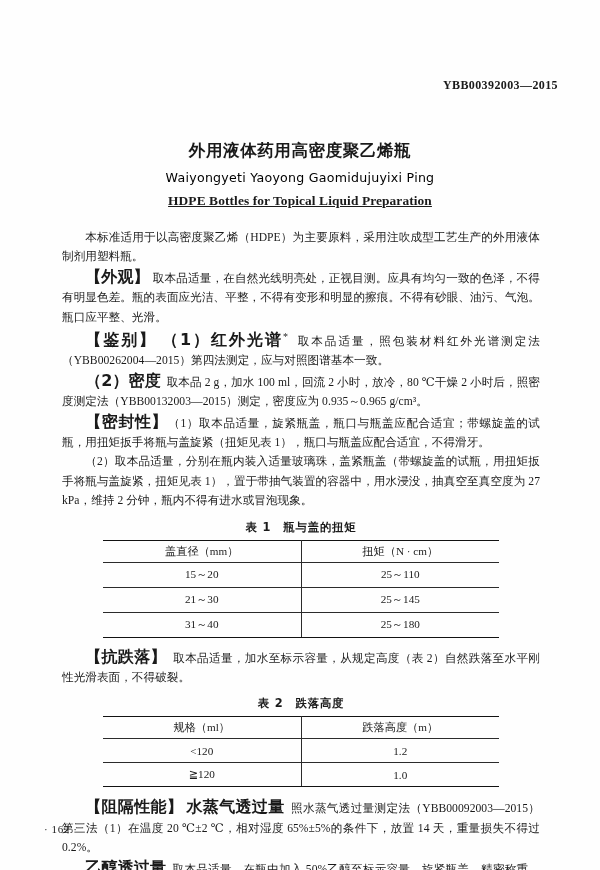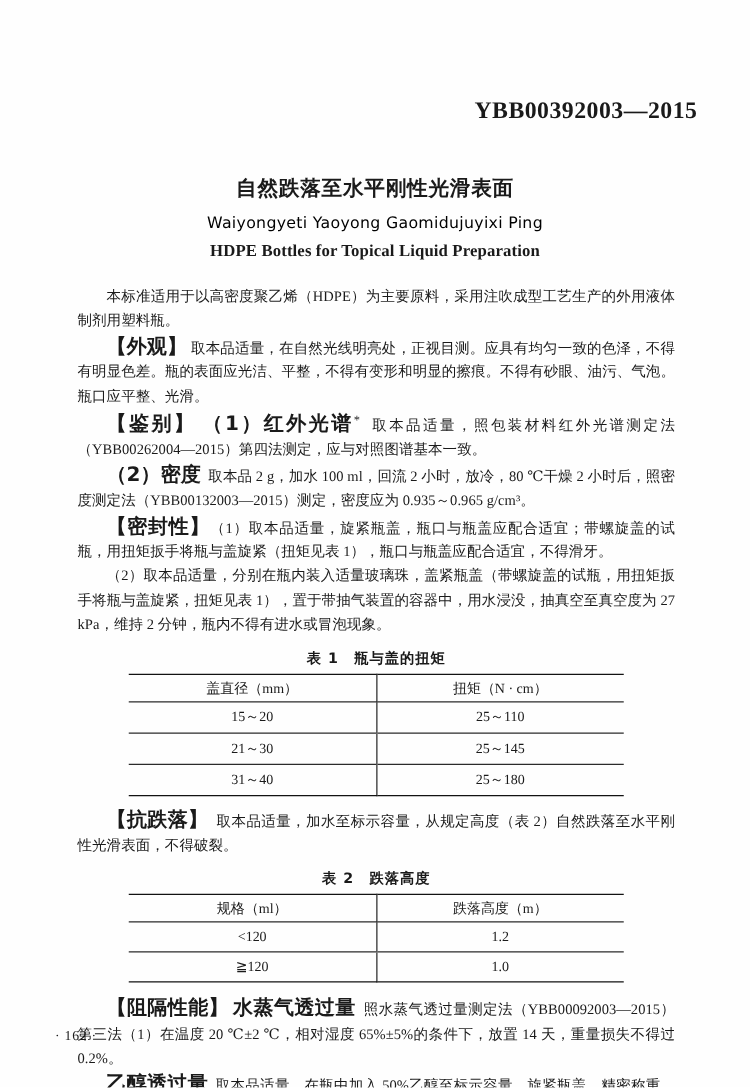--- a/index.html
+++ b/index.html
@@ -19,21 +19,21 @@
     position: absolute;
     inset: 0;
     background: #fefefe;
   }
 
   
   .doc-header {
     position: absolute;
     top: 78px;
     right: 42px;
-    font-size: 19px;
+    font-size: 12px;
     font-weight: 700;
     letter-spacing: 0.4px;
     font-family: "Liberation Serif", "DejaVu Serif", serif;
   }
 
   
   .title-block {
     position: absolute;
     top: 140px;
     left: 0;
@@ -53,20 +53,21 @@
     font-family: "DejaVu Sans", "Liberation Sans", sans-serif;
     font-weight: 400;
     color: #000000;
   }
   .title-en {
     font-size: 13.4px;
     margin-top: 8px;
     font-weight: 700;
     letter-spacing: 0.1px;
     font-family: "Liberation Serif", "DejaVu Serif", serif;
+    text-decoration: underline;
   }
 
   
   .body-area {
     position: absolute;
     top: 228px;
     left: 62px;
     width: 478px;
   }
   .para {
@@ -138,21 +139,21 @@
   .sup-star { font-size: 10px; vertical-align: super; }
 </style>
 </head>
 <body>
 
 <div class="page">
 
   <div class="doc-header">YBB00392003—2015</div>
 
   <div class="title-block">
-    <div class="title-cn">自然跌落至水平刚性光滑表面</div>
+    <div class="title-cn">外用液体药用高密度聚乙烯瓶</div>
     <div class="title-py">Waiyongyeti Yaoyong Gaomidujuyixi Ping</div>
     <div class="title-en">HDPE Bottles for Topical Liquid Preparation</div>
   </div>
 
   <div class="body-area">
 
     <p class="para indent">本标准适用于以高密度聚乙烯（HDPE）为主要原料，采用注吹成型工艺生产的外用液体制剂用塑料瓶。</p>
 
     <p class="para indent"><b class="lead">【外观】</b>&nbsp;<span>取本品适量，在自然光线明亮处，正视目测。应具有均匀一致的色泽，不得有明显色差。瓶的表面应光洁、平整，不得有变形和明显的擦痕。不得有砂眼、油污、气泡。瓶口应平整、光滑。</span></p>
 

